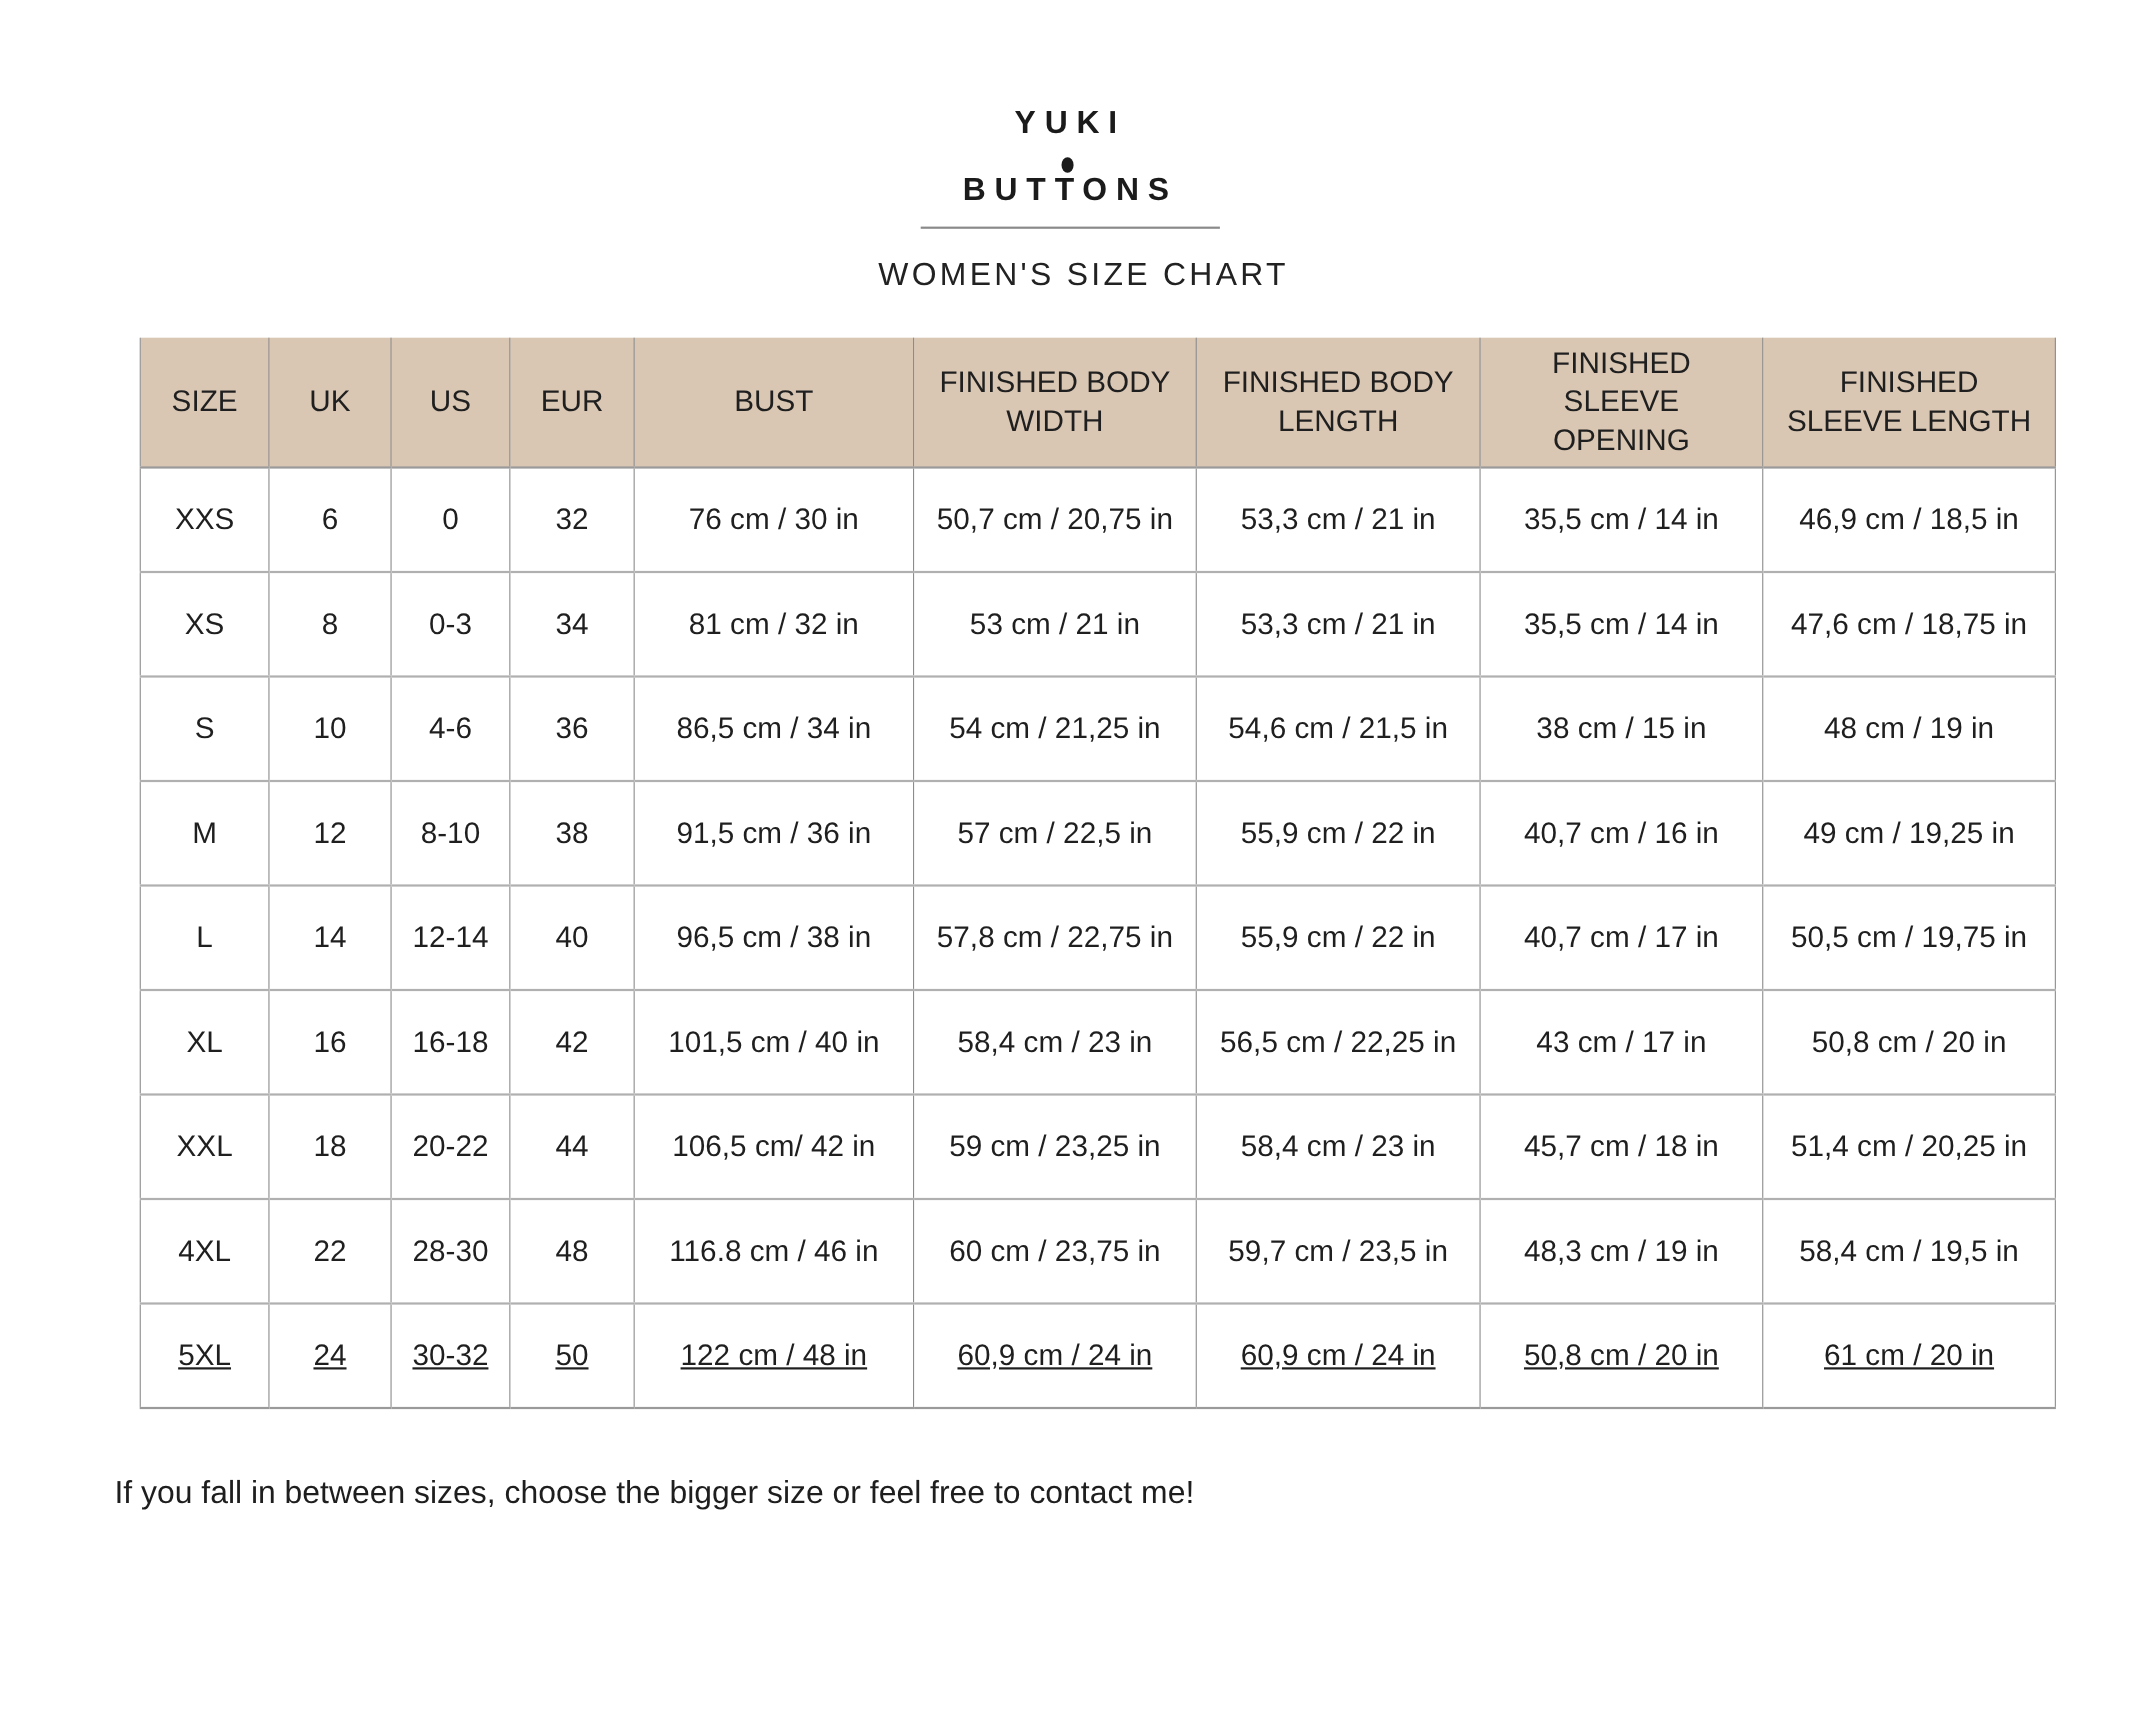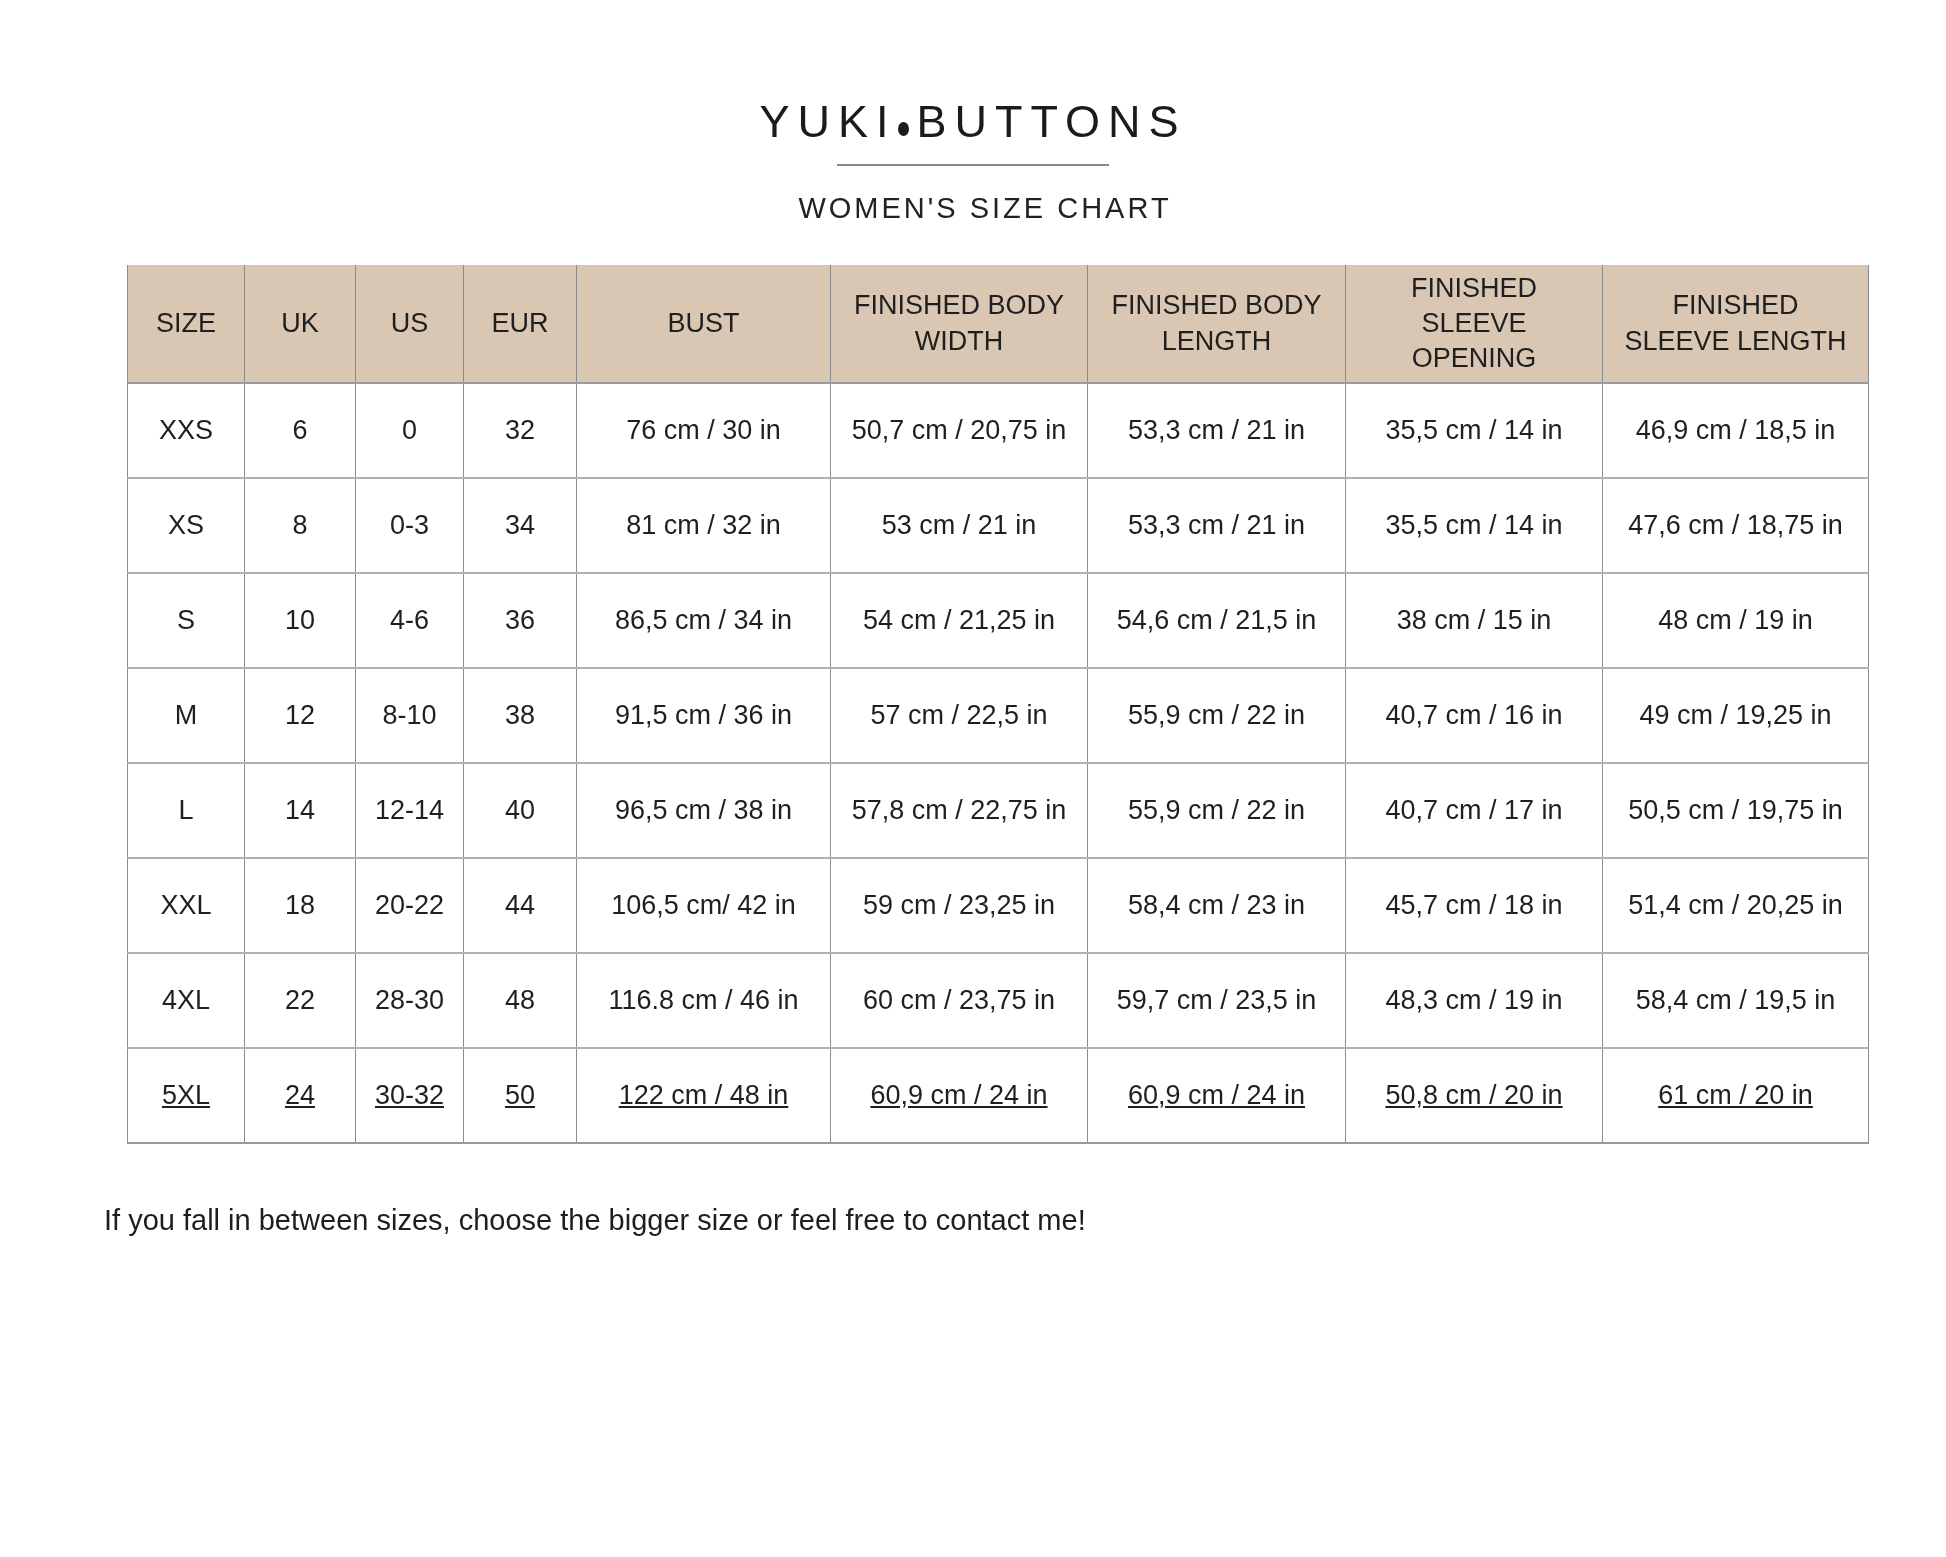--- a/index.html
+++ b/index.html
@@ -21,24 +21,25 @@
     color: var(--text-color);
     overflow: hidden;
   }
 
   
   .brand { padding-top: 96px; text-align: center; }
   .brand-title {
     display: flex;
     justify-content: center;
     align-items: center;
-    font-size: 45px;
+    font-size: 29px;
     letter-spacing: 8px;
-    font-weight: 400;
+    font-weight: 700;
     color: #1b1b1b;
+    flex-direction: column;
   }
   .button-dot {
     display: inline-block;
     width: 11px;
     height: 14px;
     background: #1b1b1b;
     border-radius: 50%;
     margin: 14px 7px 0 2px;
   }
   .brand-divider {
@@ -193,20 +194,31 @@
         <td>14</td>
         <td>12-14</td>
         <td>40</td>
         <td>96,5 cm / 38 in</td>
         <td>57,8 cm / 22,75 in</td>
         <td>55,9 cm / 22 in</td>
         <td>40,7 cm / 17 in</td>
         <td>50,5 cm / 19,75 in</td>
       </tr>
       <tr>
+        <td>XL</td>
+        <td>16</td>
+        <td>16-18</td>
+        <td>42</td>
+        <td>101,5 cm / 40 in</td>
+        <td>58,4 cm / 23 in</td>
+        <td>56,5 cm / 22,25 in</td>
+        <td>43 cm / 17 in</td>
+        <td>50,8 cm / 20 in</td>
+      </tr>
+      <tr>
         <td>XXL</td>
         <td>18</td>
         <td>20-22</td>
         <td>44</td>
         <td>106,5 cm/ 42 in</td>
         <td>59 cm / 23,25 in</td>
         <td>58,4 cm / 23 in</td>
         <td>45,7 cm / 18 in</td>
         <td>51,4 cm / 20,25 in</td>
       </tr>

